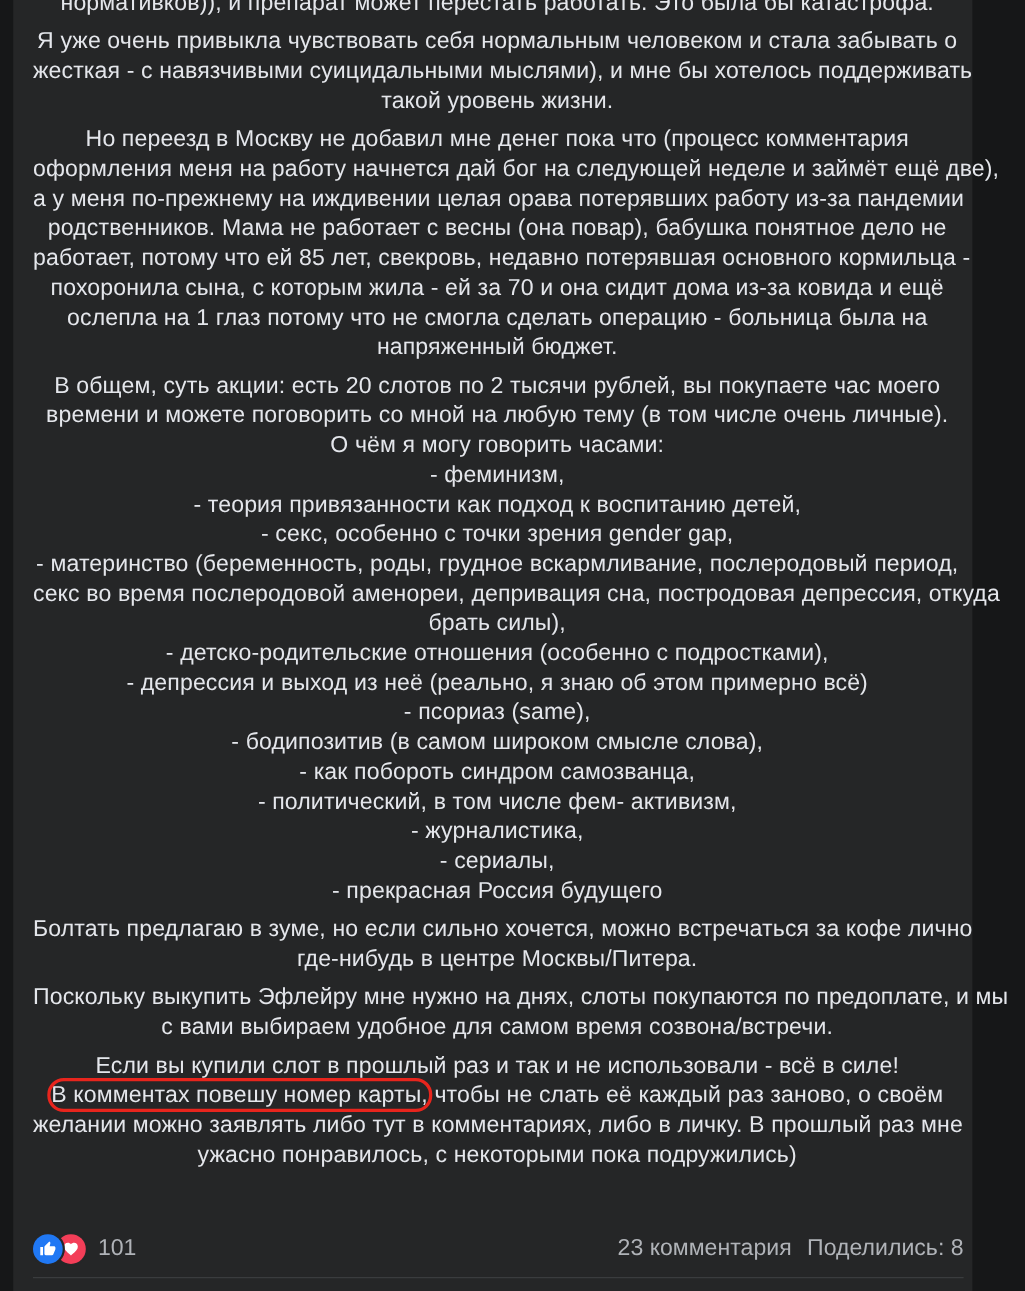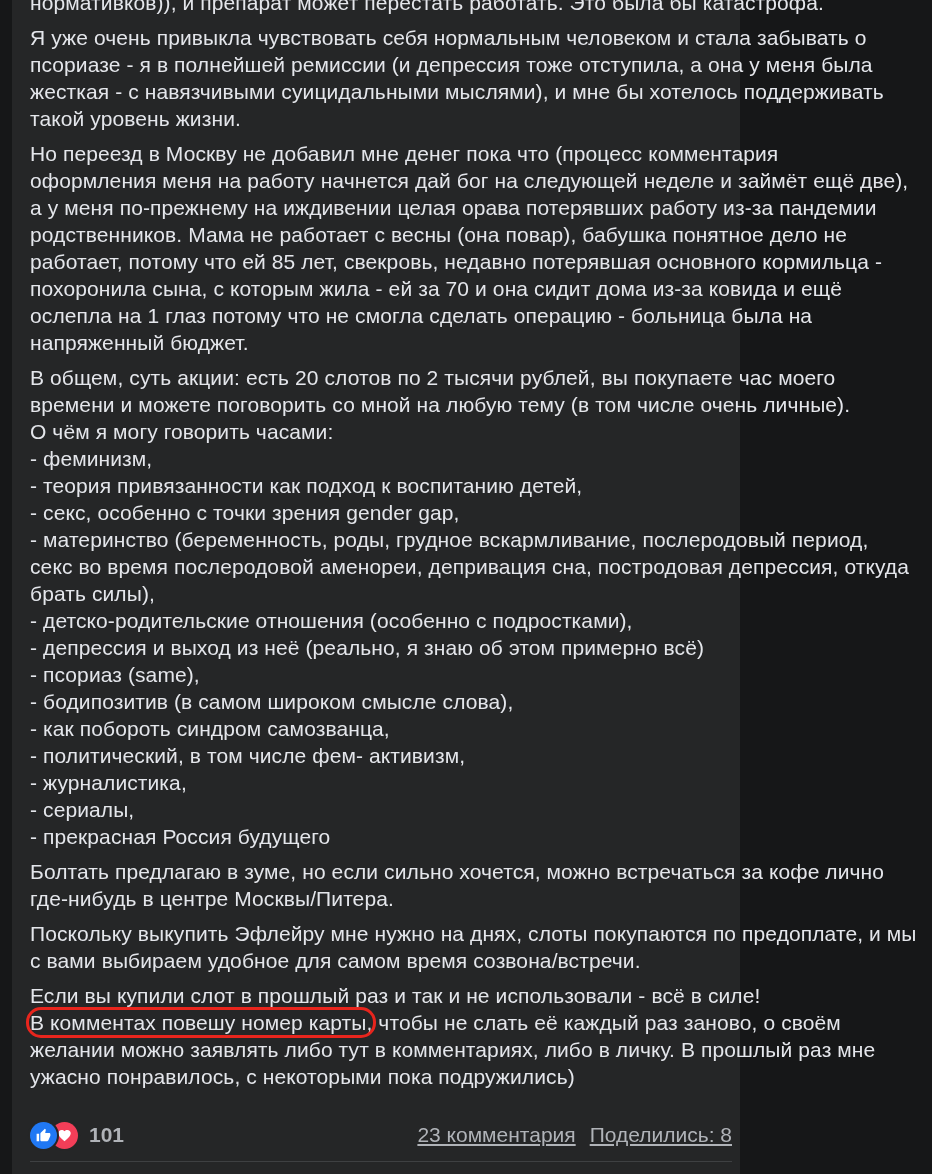--- a/index.html
+++ b/index.html
@@ -5,22 +5,23 @@
   html, body {
     margin: 0; padding: 0;
     width: 932px; height: 1174px;
     overflow: hidden;
     background: #161718;
     font-family: "Liberation Sans", sans-serif;
   }
   .card {
     position: absolute;
     left: 12px; top: 0;
-    width: 728px; height: 1174px;
+    width: 872px; height: 1174px;
     background: #252627;
+    text-align: center;
   }
   .post-text {
     position: absolute;
     left: 18px; top: -11px; right: 10px;
     color: #e4e6eb;
     font-size: 21px;
     line-height: 27px;
     letter-spacing: 0.1px;
   }
   .para { margin-top: 8px; }
@@ -33,50 +34,49 @@
   }
   .engagement {
     position: absolute;
     left: 18px; right: 8px; top: 1119px; height: 32px;
     display: flex;
     justify-content: space-between;
     align-items: center;
     color: #b0b3b8;
     font-size: 21px;
   }
-  .reactions { display: flex; align-items: center; font-weight: bold; }
+  .reactions { display: flex; align-items: center; }
   .reaction {
     width: 27px; height: 27px;
     border-radius: 50%;
     display: flex; align-items: center; justify-content: center;
     box-shadow: 0 0 0 2px #252627;
   }
   .reaction.like { background: #2078f4; position: relative; z-index: 2; }
   .reaction.love { background: #f33e58; margin-left: -6px; position: relative; z-index: 1; }
   .reaction-count { margin-left: 11px; }
-  .meta { display: flex; align-items: center; text-decoration: underline; }
+  .meta { display: flex; align-items: center; }
   .meta .meta-item { margin-left: 14px; cursor: pointer; }
   .divider {
     position: absolute;
     left: 18px; right: 8px; top: 1161px; height: 1px;
     background: #3e4042;
   }
 </style>
 </head>
 <body>
 
 <div class="card">
 
   <div class="post-text" id="post-text">
       <div class="para">
         <div class="line">нормативков)), и препарат может перестать работать. Это была бы катастрофа.</div>
       </div>
       <div class="para">
         <div class="line">Я уже очень привыкла чувствовать себя нормальным человеком и стала забывать о</div>
-        <div class="line">псориазе - я в полнейшей ремиссии (и депрессия тоже отступила, а она у меня была</div>
         <div class="line">жесткая - с навязчивыми суицидальными мыслями), и мне бы хотелось поддерживать</div>
         <div class="line">такой уровень жизни.</div>
       </div>
       <div class="para">
         <div class="line">Но переезд в Москву не добавил мне денег пока что (процесс комментария</div>
         <div class="line">оформления меня на работу начнется дай бог на следующей неделе и займёт ещё две),</div>
         <div class="line">а у меня по-прежнему на иждивении целая орава потерявших работу из-за пандемии</div>
         <div class="line">родственников. Мама не работает с весны (она повар), бабушка понятное дело не</div>
         <div class="line">работает, потому что ей 85 лет, свекровь, недавно потерявшая основного кормильца -</div>
         <div class="line">похоронила сына, с которым жила - ей за 70 и она сидит дома из-за ковида и ещё</div>

